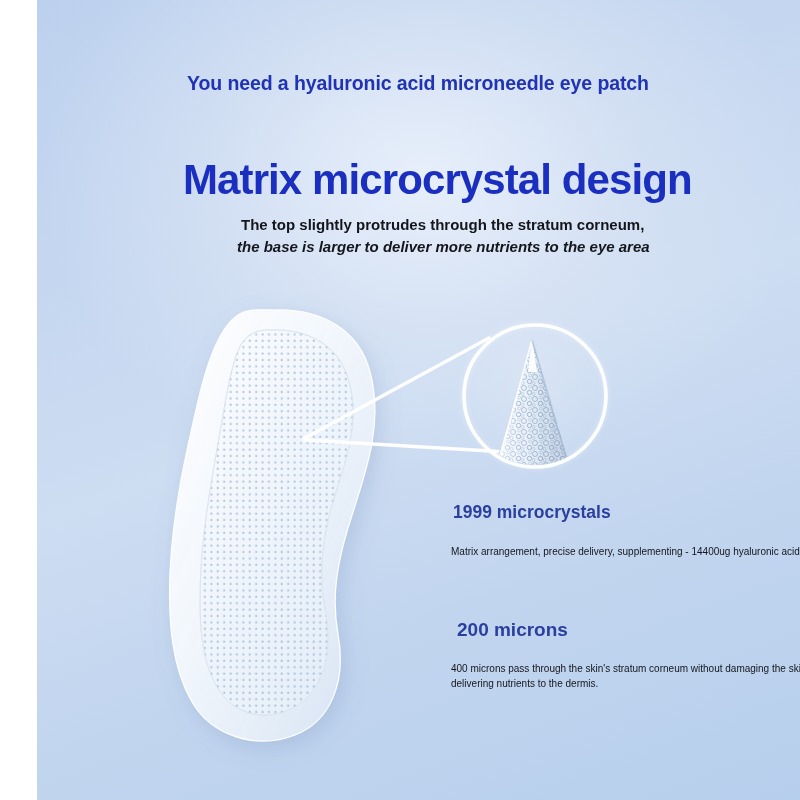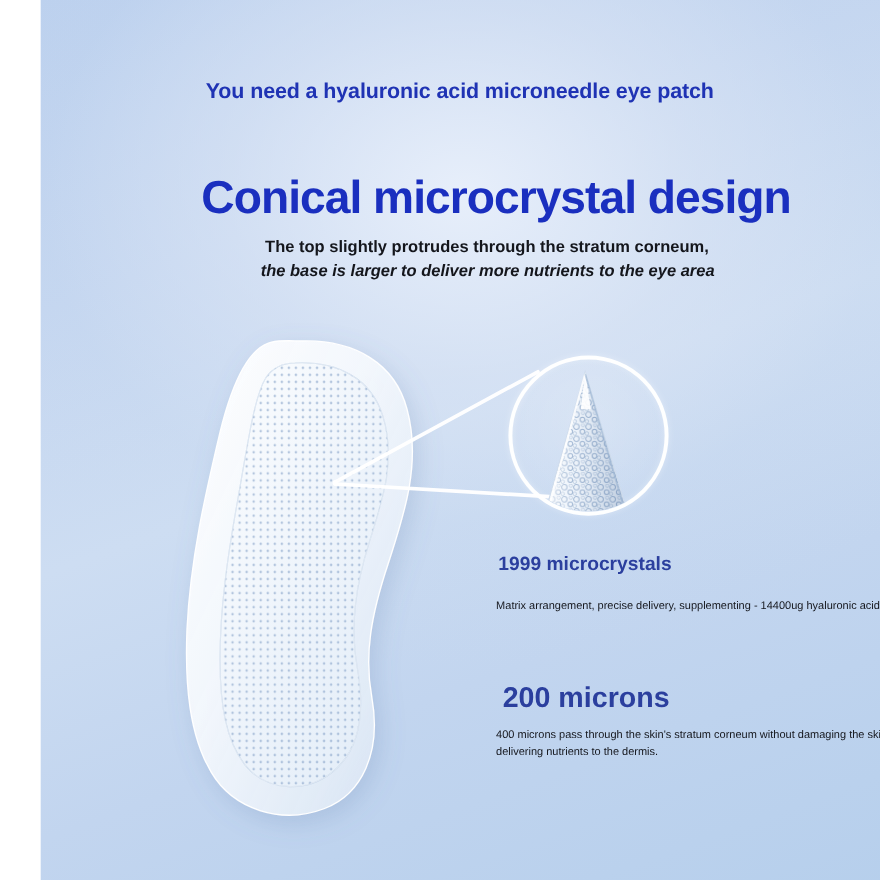--- a/index.html
+++ b/index.html
@@ -81,21 +81,21 @@
   .feature-body {
     position: absolute;
     font-size: 10px;
     font-weight: normal;
     line-height: 1.45;
     color: #14161c;
   }
 
   #feat1-heading { left: 416px; top: 502px; }
   #feat1-body    { left: 414px; top: 545px; width: 372px; }
-  #feat2-heading { left: 420px; top: 619px; font-size: 26px; }
+  #feat2-heading { left: 420px; top: 619px; font-size: 19px; }
   #feat2-body    { left: 414px; top: 662px; width: 368px; }
 
   
   #art {
     position: absolute;
     left: 0;
     top: 0;
     width: 800px;
     height: 800px;
     pointer-events: none;
@@ -236,21 +236,21 @@
 
         <path d="M495,340 L460,468" stroke="#ffffff" stroke-width="2" stroke-opacity="0.85" fill="none"></path>
 
         <path d="M495,340 L532,468" stroke="#9db6d3" stroke-width="1.6" stroke-opacity="0.6" fill="none"></path>
       </g>
     </g>
   </svg>
 
   <div class="eyebrow">You need a hyaluronic acid microneedle eye patch</div>
 
-  <h1 class="headline">Conical microcrystal design</h1>
+  <h1 class="headline">Matrix microcrystal design</h1>
 
   <div class="subcopy">
     <div class="l1">The top slightly protrudes through the stratum corneum,</div>
     <div class="l2">the base is larger to deliver more nutrients to the eye area</div>
   </div>
 
   <div class="feature-heading" id="feat1-heading">1999 microcrystals</div>
   <div class="feature-body" id="feat1-body">Matrix arrangement, precise delivery, supplementing - 14400ug hyaluronic acid</div>
 
   <div class="feature-heading" id="feat2-heading">200 microns</div>

